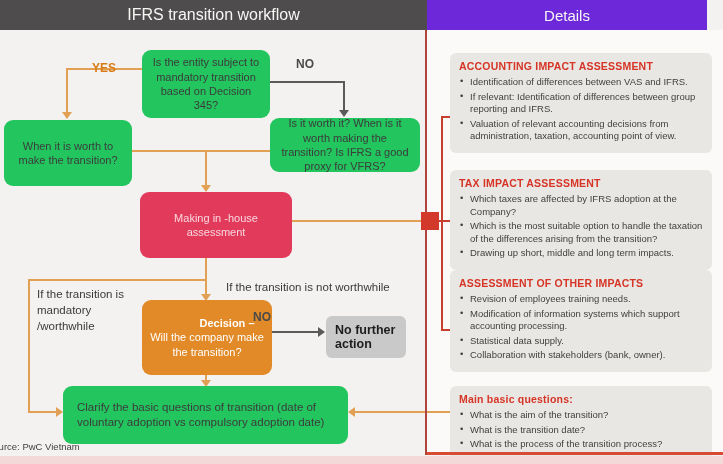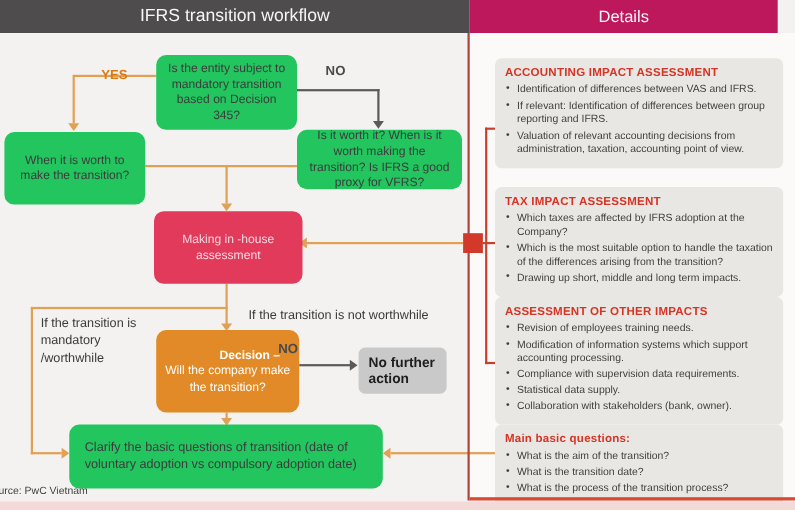--- a/index.html
+++ b/index.html
@@ -4,21 +4,21 @@
 <style>
   html,body{margin:0;padding:0;background:#888;}
   *{box-sizing:border-box;}
   #stage{
     position:relative;width:723px;height:464px;overflow:hidden;
     font-family:"Liberation Sans",sans-serif;background:#f4f2f0;
   }
   
   .hdr{position:absolute;top:0;height:30px;display:flex;align-items:center;justify-content:center;color:#f7f6f5;}
   .hdr-left{left:0;width:427px;background:#4e4c4c;font-size:16px;}
-  .hdr-right{left:427px;width:280px;background:#be185d;font-size:15px;text-align:right;}
+  .hdr-right{left:427px;width:280px;background:#6d28d9;font-size:15px;text-align:right;}
   
   .flow-bg{position:absolute;left:0;top:30px;width:427px;height:434px;background:#f4f2f0;}
   .details-bg{position:absolute;left:427px;top:30px;width:296px;height:425px;background:#fbfaf9;}
   
   .fbox{position:absolute;border-radius:9px;display:flex;align-items:center;justify-content:center;
         text-align:center;font-size:11px;line-height:1.3;color:#3c3c3c;padding:4px 8px;}
   .pink{background:#22c55e;}
   .crimson{background:#e13a5b;color:#f9d7de;}
   .orange{background:#e18a27;color:#ffffff;}
   .graybox{background:#c9c9c9;color:#1d1d1d;font-weight:bold;font-size:12.5px;
@@ -110,21 +110,21 @@
   </div>
 
   <div class="fbox pink" style="left:4px;top:120px;width:128px;height:66px;">
     <span>When it is worth to make the transition?</span>
   </div>
 
   <div class="fbox pink" style="left:270px;top:118px;width:150px;height:54px;">
     <span>Is it worth it? When is it worth making the transition? Is IFRS a good proxy for VFRS?</span>
   </div>
 
-  <div class="fbox crimson" style="left:140px;top:192px;width:135px;height:66px;">
+  <div class="fbox crimson" style="left:140px;top:192px;width:152px;height:66px;">
     <span>Making in -house assessment</span>
   </div>
 
   <div class="fbox orange" style="left:142px;top:300px;width:130px;height:75px;flex-direction:column;">
     <span class="decision-title">Decision –</span>
     <span>Will the company make the transition?</span>
   </div>
 
   <div class="fbox graybox" style="left:326px;top:316px;width:80px;height:42px;border-radius:6px;">
     <span>No further action</span>
@@ -157,21 +157,20 @@
         <li>Which is the most suitable option to handle the taxation of the differences arising from the transition?</li>
         <li>Drawing up short, middle and long term impacts.</li>
       </ul>
   </div>
 
   <div class="dsec" style="top:270px;">
     <h3>ASSESSMENT OF OTHER IMPACTS</h3>
     <ul>
         <li>Revision of employees training needs.</li>
         <li>Modification of information systems which support accounting processing.</li>
-        <li>Compliance with supervision data requirements.</li>
         <li>Statistical data supply.</li>
         <li>Collaboration with stakeholders (bank, owner).</li>
       </ul>
   </div>
 
   <div class="dsec" style="top:386px;">
     <h3>Main basic questions:</h3>
     <ul>
         <li>What is the aim of the transition?</li>
         <li>What is the transition date?</li>

